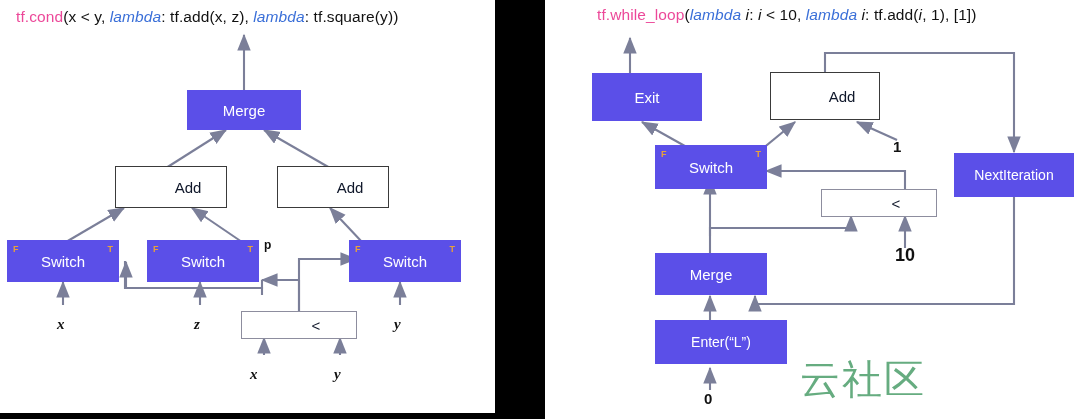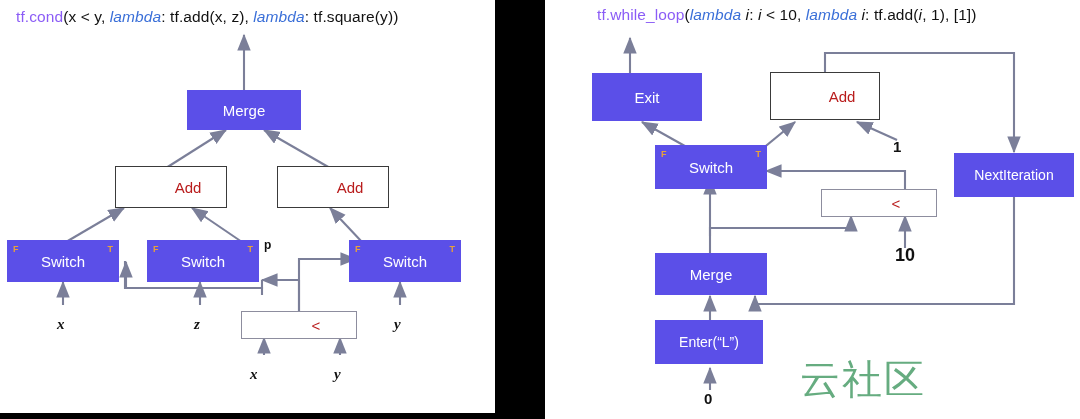--- a/index.html
+++ b/index.html
@@ -4,29 +4,29 @@
 <style>
   html,body{margin:0;padding:0;background:#000;}
   body{width:1080px;height:419px;overflow:hidden;font-family:"Liberation Sans",sans-serif;}
   #stage{position:relative;width:1080px;height:419px;background:#000;}
 
   .panel{position:absolute;background:#fff;overflow:hidden;}
   #panel-left{left:0;top:0;width:495px;height:413px;}
   #panel-right{left:545px;top:0;width:535px;height:419px;}
 
   .title{position:absolute;white-space:nowrap;font-size:15.5px;color:#111;letter-spacing:.1px;}
-  .t-red{color:#8b5cf6;}
+  .t-red{color:#ec4899;}
   .t-blue{color:#3a6fd8;font-style:italic;}
   .t-ital{font-style:italic;}
 
   
   .node{position:absolute;box-sizing:border-box;display:flex;align-items:center;justify-content:center;
         font-size:15px;line-height:1;}
   .node.purple{background:#5b4fe8;color:#ffffff;border:1px solid #5b4fe8;}
-  .node.white{background:#ffffff;color:#b91c1c;border:1.6px solid #3a3a3a;padding-left:34px;}
+  .node.white{background:#ffffff;color:#0f172a;border:1.6px solid #3a3a3a;padding-left:34px;}
   .node.white.soft{border:1.4px solid #8d8d9e;}
 
   .ft{position:absolute;font-size:9px;font-weight:bold;color:#e8a13a;line-height:1;}
   .ft.f{left:5px;top:4px;}
   .ft.t{right:5px;top:4px;}
 
   .lbl{position:absolute;font-size:15px;font-weight:bold;color:#111;font-family:"Liberation Serif",serif;font-style:italic;}
   .lbl.up{font-style:normal;font-family:"Liberation Sans",sans-serif;}
 
   svg.wires{position:absolute;left:0;top:0;width:100%;height:100%;pointer-events:none;}
@@ -183,21 +183,21 @@
     </div>
 
     <div class="node white soft" style="left:276px;top:189px;width:116px;height:28px;">
       <span>&lt;</span>
     </div>
 
     <div class="node purple" style="left:110px;top:253px;width:112px;height:42px;">
       <span>Merge</span>
     </div>
 
-    <div class="node purple" style="left:110px;top:320px;width:108px;height:44px;font-size:14px;">
+    <div class="node purple" style="left:110px;top:320px;width:132px;height:44px;font-size:14px;">
       <span>Enter(“L”)</span>
     </div>
 
     <div class="lbl up" style="left:348px;top:138px;font-size:15px;">1</div>
     <div class="lbl up" style="left:350px;top:245px;font-size:18px;">10</div>
     <div class="lbl up" style="left:159px;top:390px;font-size:15px;">0</div>
   </div>
 
   <div class="watermark2">云社区</div>
 

